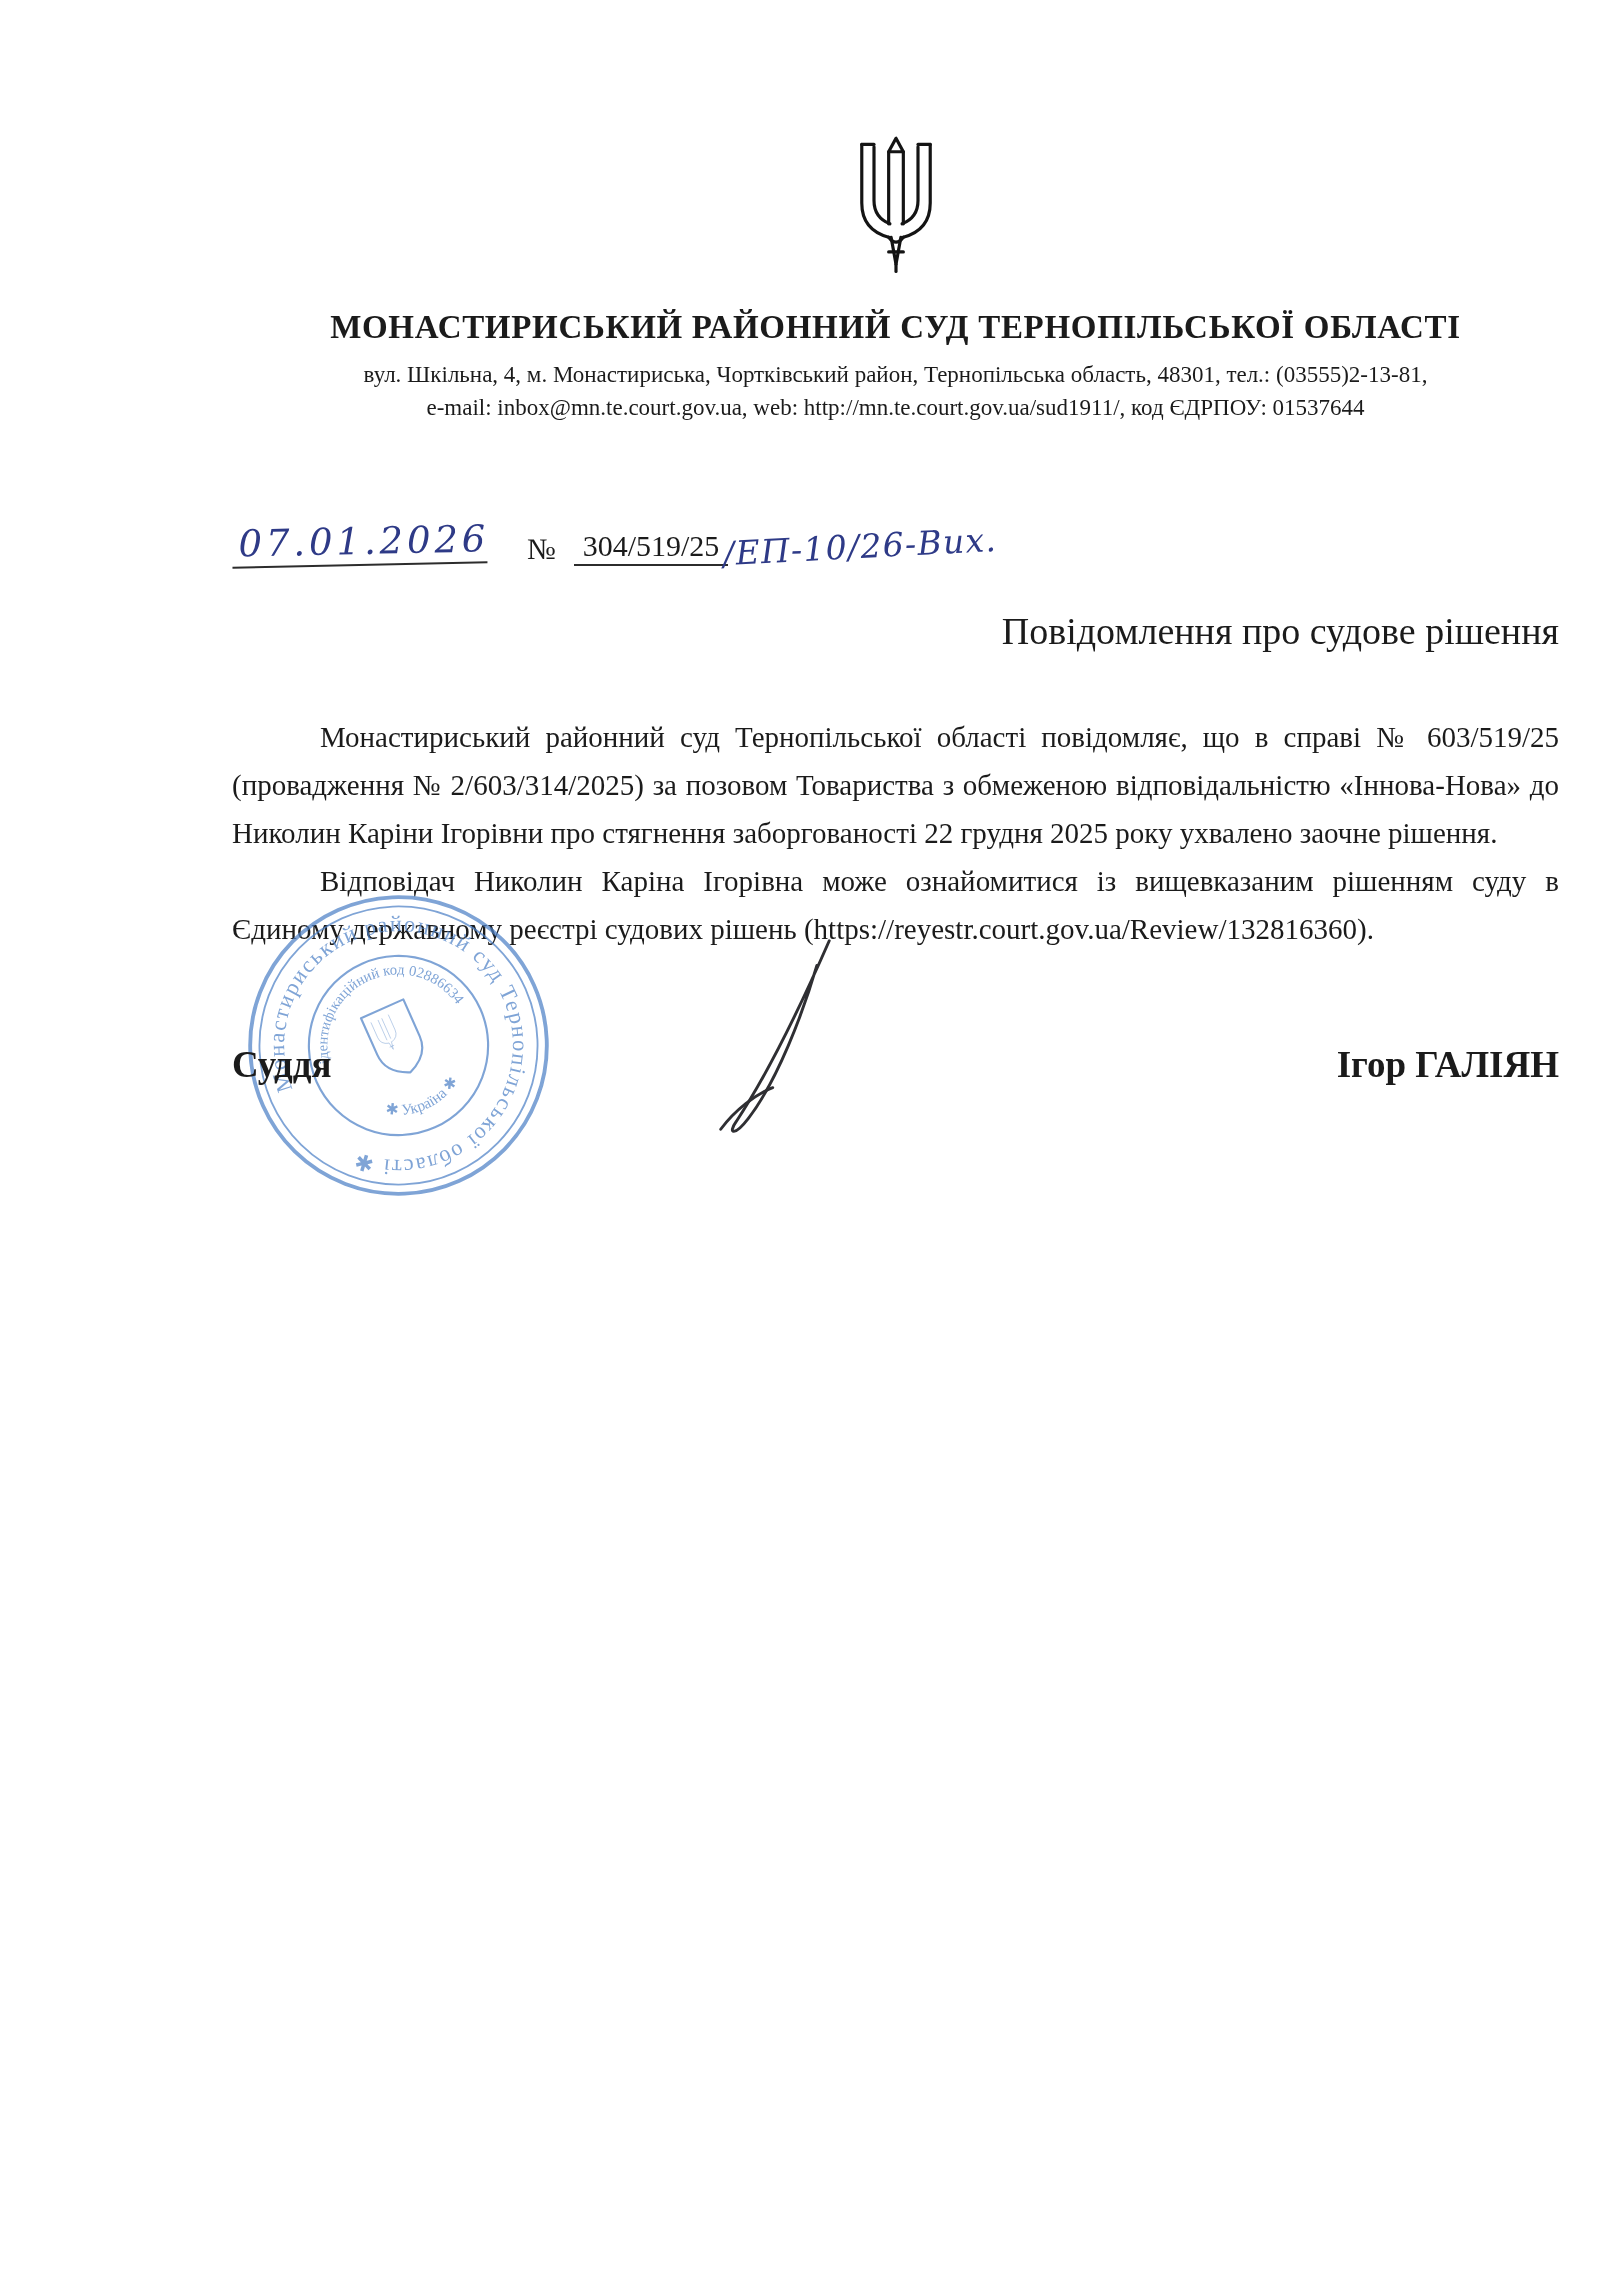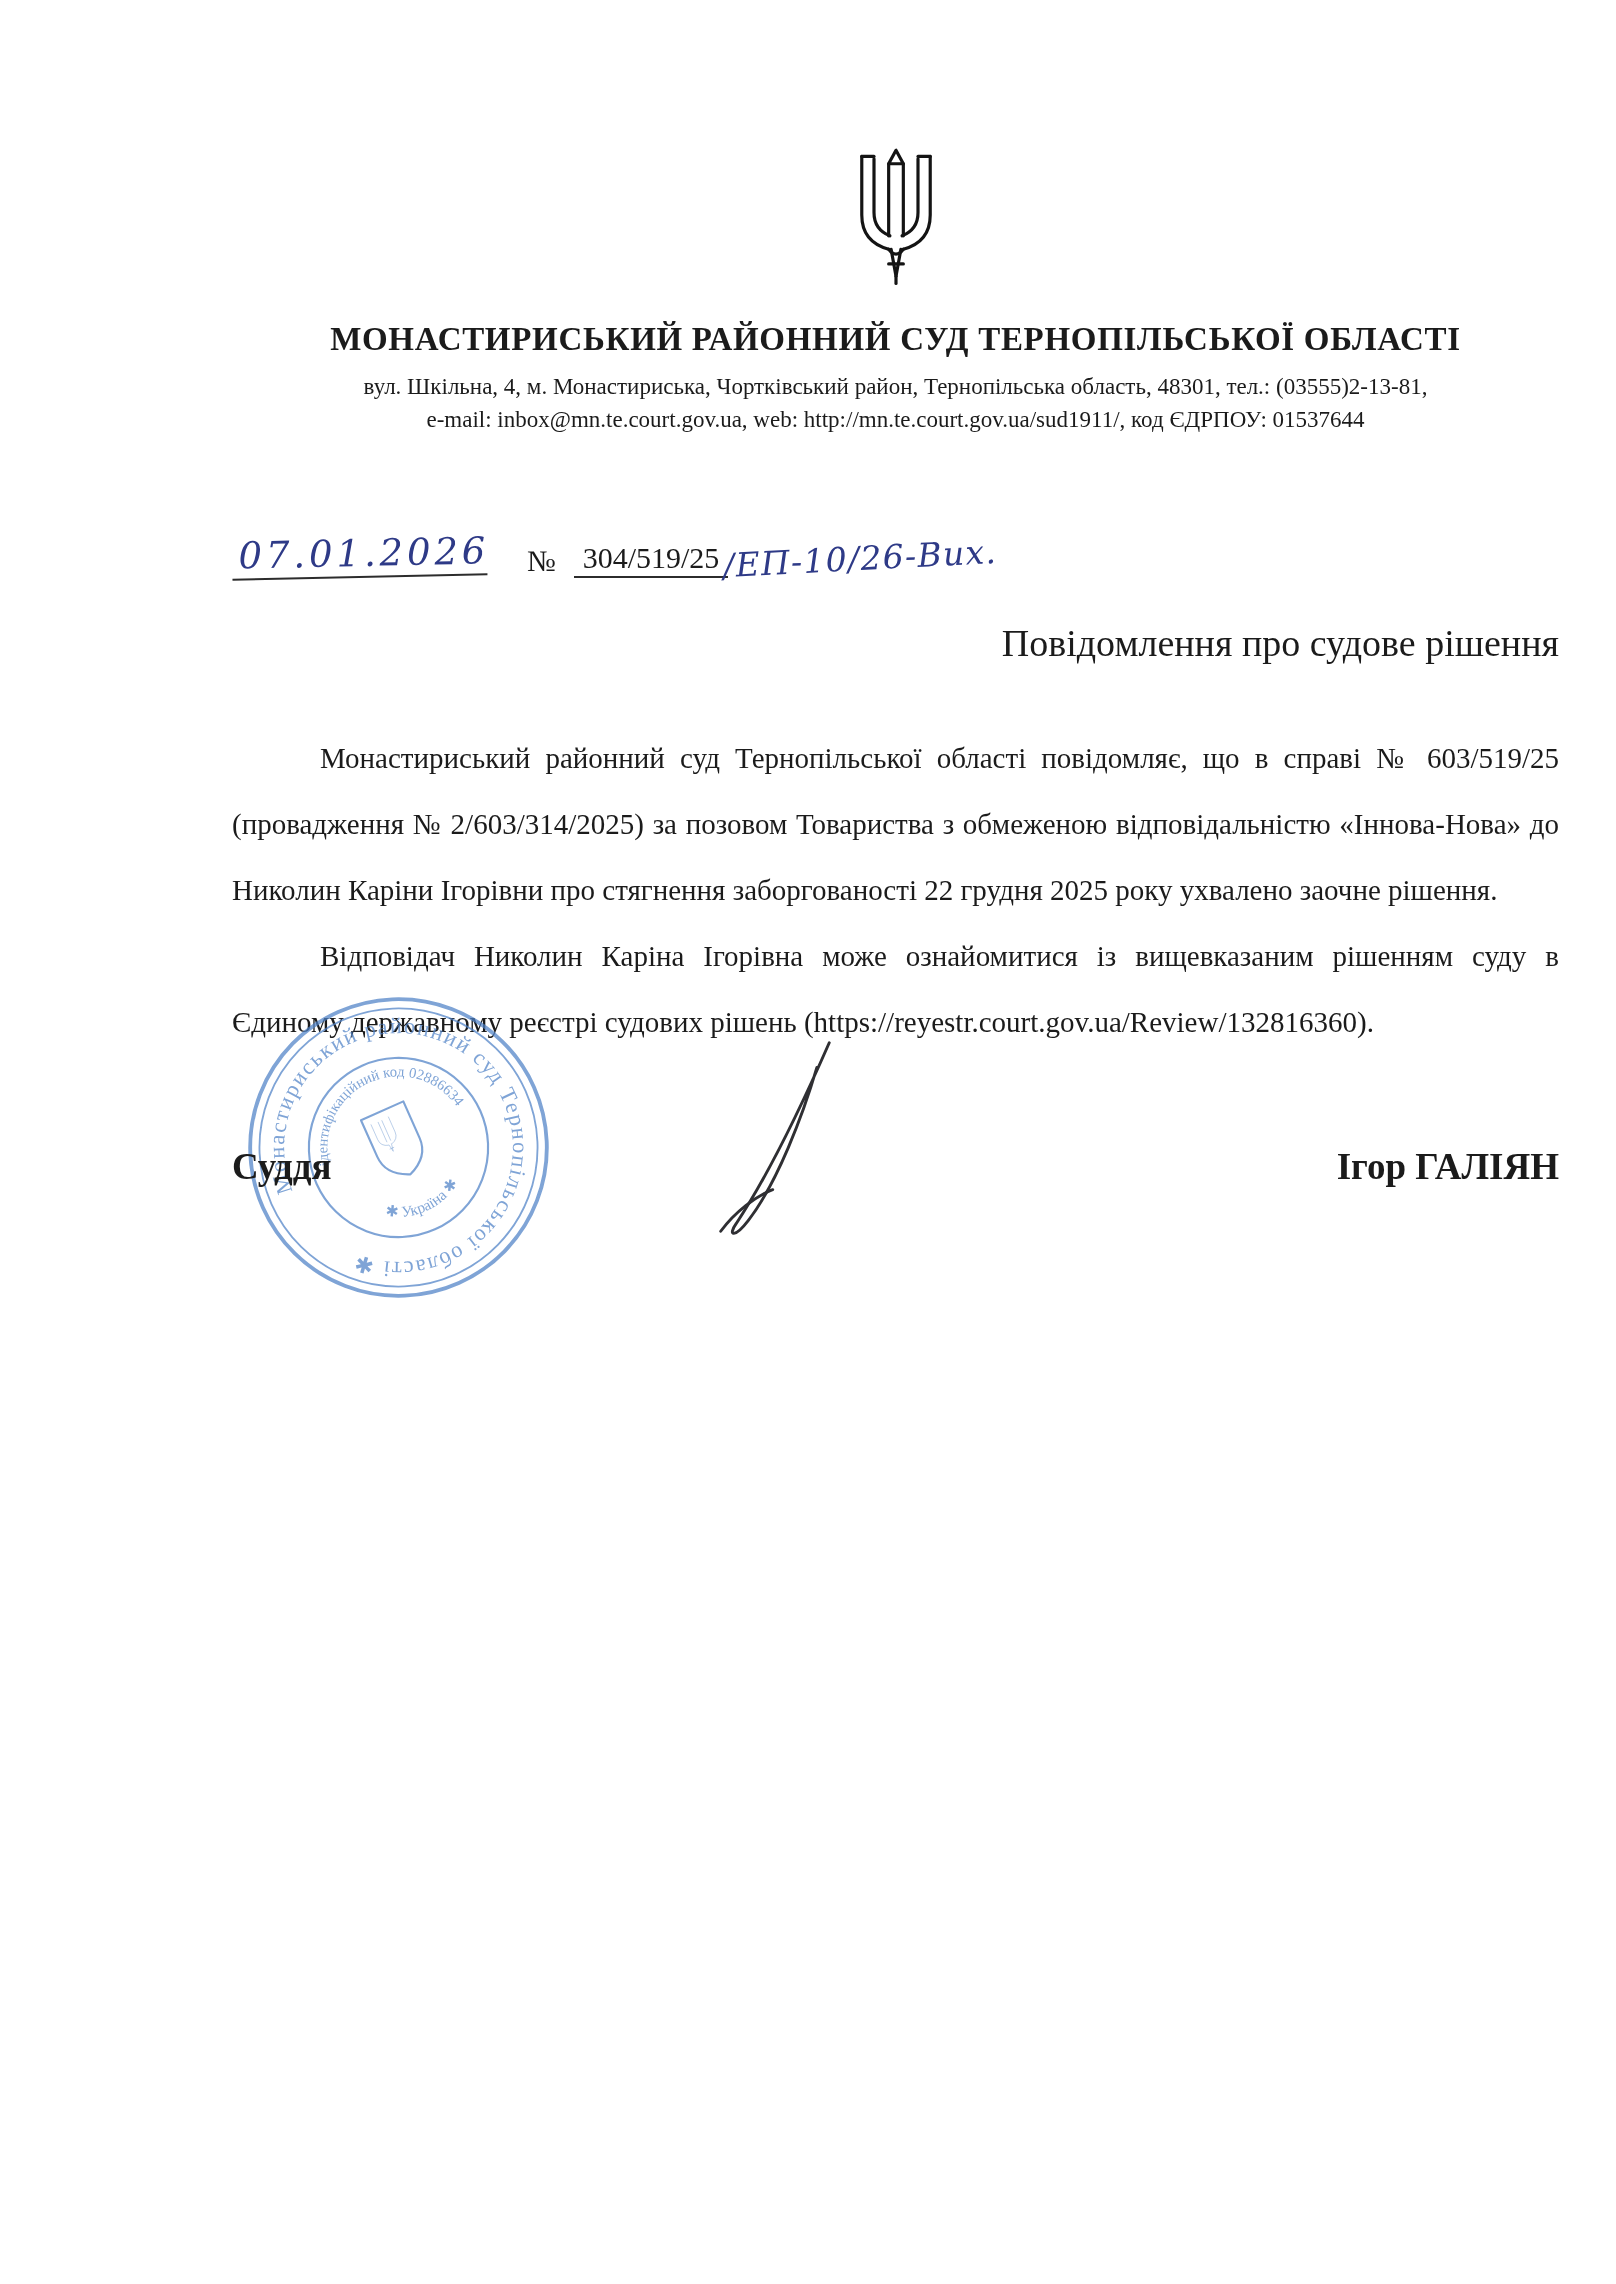--- a/index.html
+++ b/index.html
@@ -3,21 +3,21 @@
 <meta charset="utf-8">
 <style>
   * { margin:0; padding:0; box-sizing:border-box; }
   html,body { background:#ffffff; }
   .page {
     position:relative;
     width:1616px; height:2284px;
     background:#ffffff;
     font-family:"Liberation Serif", serif;
     color:#1b1b1b;
-    padding:16px 57px 0 232px;
+    padding:4px 57px 0 232px;
     overflow:hidden;
   }
   .emblem { width:88px; height:155px; margin:124px auto 0; display:block; }
   .court-name {
     margin-top:26px;
     text-align:center;
     font-size:33px; font-weight:bold;
     letter-spacing:0.7px;
     white-space:nowrap;
   }
@@ -51,21 +51,21 @@
     white-space:nowrap;
   }
   .ref-row2 { margin-top:9px; display:flex; align-items:flex-end; }
   .blank { display:inline-block; border-bottom:2px solid #2c2c2c; height:1em; }
   .blank-1 { width:175px; margin-left:13px; }
   .blank-2 { width:201px; margin-left:13px; }
   .vid-label { margin-left:60px; }
   .doc-title { margin-top:43px; text-align:right; font-size:38px; font-weight:normal; }
   .body-text { margin-top:60px; }
   .para {
-    font-size:29px; line-height:66px;
+    font-size:29px; line-height:48px;
     text-align:justify;
     text-indent:88px;
   }
   .sig-section { position:relative; height:586px; }
   .sig-role, .sig-name { position:absolute; top:90px; font-size:37px; font-weight:bold; }
   .sig-role { left:0; }
   .sig-name { right:0; }
   .stamp {
     position:absolute;
     left:11.7px; top:-62px;

